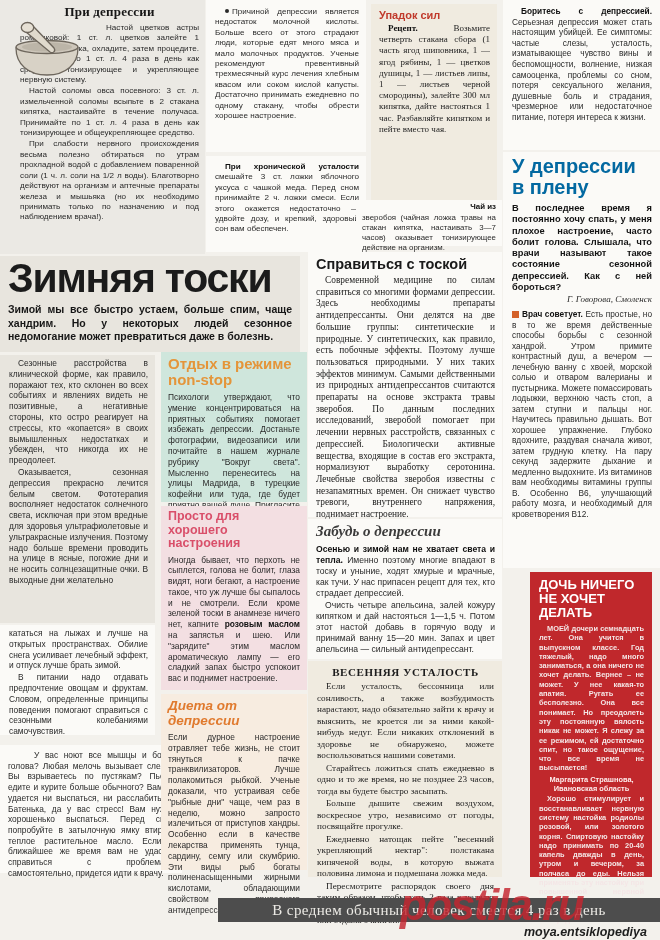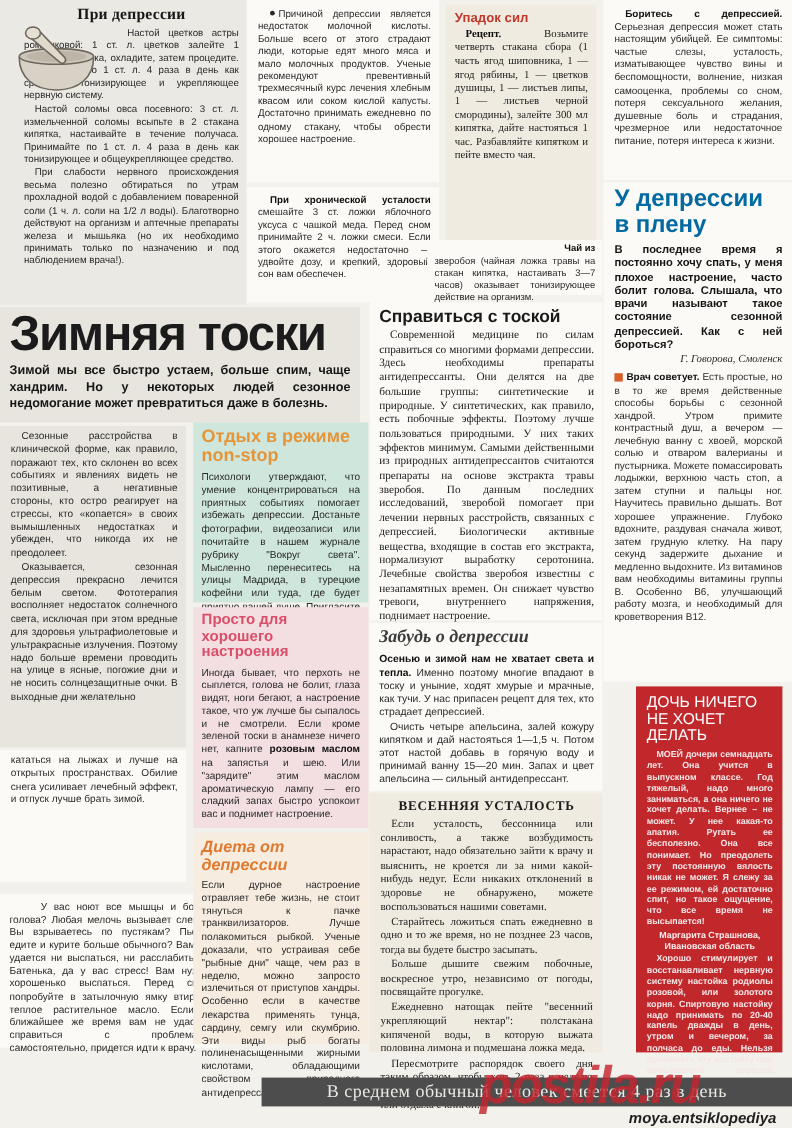--- a/index.html
+++ b/index.html
@@ -130,21 +130,21 @@
   .h-caps-serif {
     font-family: "Liberation Serif", serif;
     font-weight: bold;
     font-size: 11px;
     letter-spacing: .6px;
     text-align: center;
     color: #1d1d1d;
   }
   .h-white-box {
     font-family: "Liberation Sans", sans-serif;
-    font-weight: normal;
+    font-weight: bold;
     font-size: 13px;
     line-height: 14px;
     color: #ffffff;
   }
   .white-body {
     font-family: "Liberation Sans", sans-serif;
     font-weight: bold;
     font-size: 7.4px;
     line-height: 9.3px;
     color: #f4e6e6;
@@ -312,20 +312,21 @@
 
   <div class="blk paper-grain" style="left:0px; top:355px; width:155px; height:268px; padding:3px 7px 0 9px;">
     <div class="body-sans" style="font-size:8.4px; line-height:10.8px;">
       <p>Сезонные расстройства в клинической форме, как правило, поражают тех, кто склонен во всех событиях и явлениях видеть не позитивные, а негативные стороны, кто остро реагирует на стрессы, кто «копается» в своих вымышленных недостатках и убежден, что никогда их не преодолеет.</p>
       <p>Оказывается, сезонная депрессия прекрасно лечится белым светом. Фототерапия восполняет недостаток солнечного света, исключая при этом вредные для здоровья ультрафиолетовые и ультракрасные излучения. Поэтому надо больше времени проводить на улице в ясные, погожие дни и не носить солнцезащитные очки. В выходные дни желательно</p>
     </div>
   </div>
   <div class="blk paper-white" style="left:0px; top:625px; width:155px; height:110px; padding:3px 7px 0 9px;">
     <div class="body-sans" style="font-size:8.4px; line-height:10.8px;">
       <p class="noind">кататься на лыжах и лучше на открытых пространствах. Обилие снега усиливает лечебный эффект, и отпуск лучше брать зимой.</p>
+      <p>В питании надо отдавать предпочтение овощам и фруктам. Словом, определенные принципы поведения помогают справиться с сезонными колебаниями самочувствия.</p>
     </div>
   </div>
 
   <div class="blk paper-white" style="left:0px; top:745px; width:182px; height:128px; padding:5px 7px 0 8px;">
     <div class="body-sans" style="font-size:8.4px; line-height:10.7px;">
       <p style="text-indent:26px;">У вас ноют все мышцы и болит голова? Любая мелочь вызывает слезы? Вы взрываетесь по пустякам? Пьете, едите и курите больше обычного? Вам не удается ни выспаться, ни расслабиться? Батенька, да у вас стресс! Вам нужно хорошенько выспаться. Перед сном попробуйте в затылочную ямку втирать теплое растительное масло. Если в ближайшее же время вам не удастся справиться с проблемами самостоятельно, придется идти к врачу.</p>
     </div>
   </div>
 
   <div class="blk paper-mint" style="left:161px; top:352px; width:146px; height:150px; padding:4px 7px 0 7px;">
@@ -364,21 +365,21 @@
       <p class="noind"><b class="lead-bold">Осенью и зимой нам не хватает света и тепла.</b><span> Именно поэтому многие впадают в тоску и уныние, ходят хмурые и мрачные, как тучи. У нас припасен рецепт для тех, кто страдает депрессией.</span></p>
       <p>Очисть четыре апельсина, залей кожуру кипятком и дай настояться 1—1,5 ч. Потом этот настой добавь в горячую воду и принимай ванну 15—20 мин. Запах и цвет апельсина — сильный антидепрессант.</p>
     </div>
   </div>
 
   <div class="blk paper-cream" style="left:308px; top:661px; width:194px; height:216px; padding:5px 8px 0 9px;">
     <div class="h-caps-serif" style="margin-bottom:3px;">ВЕСЕННЯЯ УСТАЛОСТЬ</div>
     <div class="body-serif" style="font-size:9.2px; line-height:11.5px;">
       <p>Если усталость, бессонница или сонливость, а также возбудимость нарастают, надо обязательно зайти к врачу и выяснить, не кроется ли за ними какой-нибудь недуг. Если никаких отклонений в здоровье не обнаружено, можете воспользоваться нашими советами.</p>
       <p>Старайтесь ложиться спать ежедневно в одно и то же время, но не позднее 23 часов, тогда вы будете быстро засыпать.</p>
-      <p>Больше дышите свежим побочные, воскресное утро, независимо от погоды, посвящайте прогулке.</p>
+      <p>Больше дышите свежим воздухом, воскресное утро, независимо от погоды, посвящайте прогулке.</p>
       <p>Ежедневно натощак пейте "весенний укрепляющий нектар": полстакана кипяченой воды, в которую выжата половина лимона и подмешана ложка меда.</p>
       <p>Пересмотрите распорядок своего дня таким образом, чтобы хоть 2 раза в неделю выкроить на часок больше времени для сна или отдыха с книгой.</p>
     </div>
   </div>
 
   <div class="blk paper-red" style="left:530px; top:572px; width:122px; height:305px; padding:6px 8px 0 9px;">
     <div class="h-white-box">ДОЧЬ НИЧЕГО</div>
     <div class="h-white-box">НЕ ХОЧЕТ</div>
     <div class="h-white-box" style="margin-bottom:4px;">ДЕЛАТЬ</div>
     <div class="white-body">

